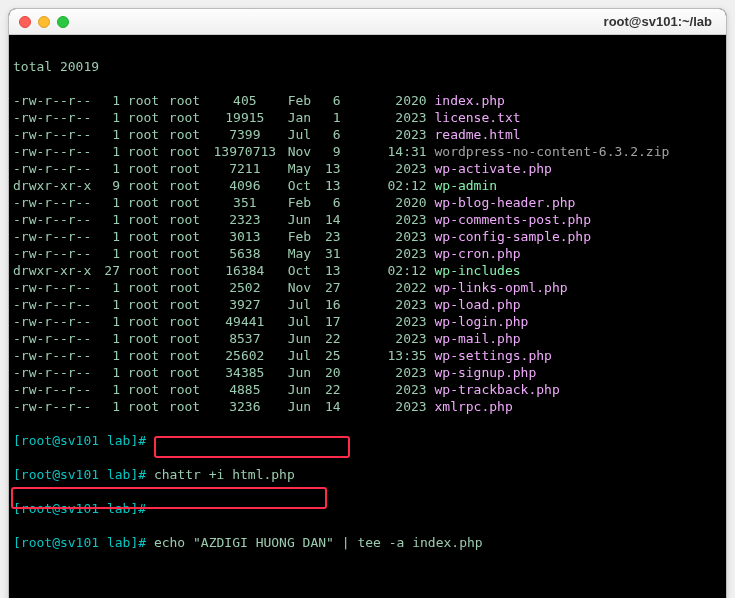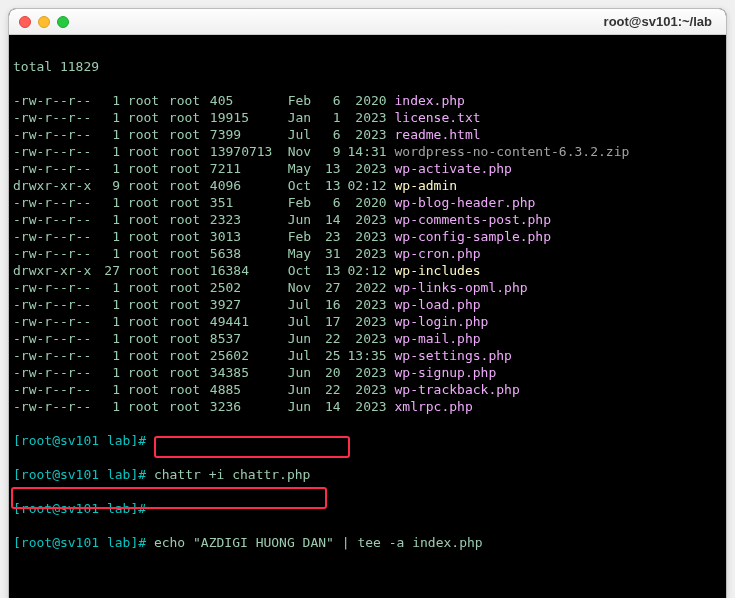--- a/index.html
+++ b/index.html
@@ -52,31 +52,31 @@
     padding: 6px 4px 10px 4px;
     font-size: 13px;
     line-height: 17px;
     color: #9cccb0;
     white-space: pre;
     position: relative;
   }
   .cyan { color: #08c5c1; }
   .green { color: #f0abfc; }
   .red { color: #a3a3a3; }
-  .blue { color: #fef9c3; text-align: right; }
+  .blue { color: #86efac; text-align: right; }
   .white { color: #9cccb0; }
   .row { display: block; }
   .perm { display: inline-block; width: 85px; }
   .links { display: inline-block; width: 22px; text-align: right; }
   .owner { display: inline-block; width: 41px; }
   .group { display: inline-block; width: 41px; }
-  .size { display: inline-block; width: 70px; text-align: left; }
+  .size { display: inline-block; width: 70px; text-align: center; }
   .mon { display: inline-block; width: 31px; }
   .day { display: inline-block; width: 22px; text-align: right; }
-  .tm { display: inline-block; width: 46px; text-align: right; }
+  .tm { display: inline-block; width: 46px; text-align: right; margin-left: 40px; }
   .fname { }
   .hl1 {
     position: absolute;
     border: 2px solid #ff2b4a;
     border-radius: 3px;
     left: 145px; top: 401px;
     width: 196px; height: 22px;
     pointer-events: none;
   }
   .hl2 {
@@ -95,24 +95,24 @@
   <div class="titlebar">
     <div class="traffic">
       <div class="dot red"></div>
       <div class="dot yellow"></div>
       <div class="dot green"></div>
     </div>
     <div class="title">root@sv101:~/lab</div>
   </div>
 
   <div class="term">
-<span class="row white">total 11829</span>
+<span class="row white">total 20019</span>
 <div id="file-list"><span class="row"><span class="white perm">-rw-r--r--</span><span class="white links">1</span> <span class="white owner">root</span><span class="white group">root</span><span class="white size">405</span> <span class="white mon">Feb</span><span class="white day">6</span><span class="white tm">2020</span> <span class="fname green">index.php</span></span><span class="row"><span class="white perm">-rw-r--r--</span><span class="white links">1</span> <span class="white owner">root</span><span class="white group">root</span><span class="white size">19915</span> <span class="white mon">Jan</span><span class="white day">1</span><span class="white tm">2023</span> <span class="fname green">license.txt</span></span><span class="row"><span class="white perm">-rw-r--r--</span><span class="white links">1</span> <span class="white owner">root</span><span class="white group">root</span><span class="white size">7399</span> <span class="white mon">Jul</span><span class="white day">6</span><span class="white tm">2023</span> <span class="fname green">readme.html</span></span><span class="row"><span class="white perm">-rw-r--r--</span><span class="white links">1</span> <span class="white owner">root</span><span class="white group">root</span><span class="white size">13970713</span> <span class="white mon">Nov</span><span class="white day">9</span><span class="white tm">14:31</span> <span class="fname red">wordpress-no-content-6.3.2.zip</span></span><span class="row"><span class="white perm">-rw-r--r--</span><span class="white links">1</span> <span class="white owner">root</span><span class="white group">root</span><span class="white size">7211</span> <span class="white mon">May</span><span class="white day">13</span><span class="white tm">2023</span> <span class="fname green">wp-activate.php</span></span><span class="row"><span class="white perm">drwxr-xr-x</span><span class="white links">9</span> <span class="white owner">root</span><span class="white group">root</span><span class="white size">4096</span> <span class="white mon">Oct</span><span class="white day">13</span><span class="white tm">02:12</span> <span class="fname blue">wp-admin</span></span><span class="row"><span class="white perm">-rw-r--r--</span><span class="white links">1</span> <span class="white owner">root</span><span class="white group">root</span><span class="white size">351</span> <span class="white mon">Feb</span><span class="white day">6</span><span class="white tm">2020</span> <span class="fname green">wp-blog-header.php</span></span><span class="row"><span class="white perm">-rw-r--r--</span><span class="white links">1</span> <span class="white owner">root</span><span class="white group">root</span><span class="white size">2323</span> <span class="white mon">Jun</span><span class="white day">14</span><span class="white tm">2023</span> <span class="fname green">wp-comments-post.php</span></span><span class="row"><span class="white perm">-rw-r--r--</span><span class="white links">1</span> <span class="white owner">root</span><span class="white group">root</span><span class="white size">3013</span> <span class="white mon">Feb</span><span class="white day">23</span><span class="white tm">2023</span> <span class="fname green">wp-config-sample.php</span></span><span class="row"><span class="white perm">-rw-r--r--</span><span class="white links">1</span> <span class="white owner">root</span><span class="white group">root</span><span class="white size">5638</span> <span class="white mon">May</span><span class="white day">31</span><span class="white tm">2023</span> <span class="fname green">wp-cron.php</span></span><span class="row"><span class="white perm">drwxr-xr-x</span><span class="white links">27</span> <span class="white owner">root</span><span class="white group">root</span><span class="white size">16384</span> <span class="white mon">Oct</span><span class="white day">13</span><span class="white tm">02:12</span> <span class="fname blue">wp-includes</span></span><span class="row"><span class="white perm">-rw-r--r--</span><span class="white links">1</span> <span class="white owner">root</span><span class="white group">root</span><span class="white size">2502</span> <span class="white mon">Nov</span><span class="white day">27</span><span class="white tm">2022</span> <span class="fname green">wp-links-opml.php</span></span><span class="row"><span class="white perm">-rw-r--r--</span><span class="white links">1</span> <span class="white owner">root</span><span class="white group">root</span><span class="white size">3927</span> <span class="white mon">Jul</span><span class="white day">16</span><span class="white tm">2023</span> <span class="fname green">wp-load.php</span></span><span class="row"><span class="white perm">-rw-r--r--</span><span class="white links">1</span> <span class="white owner">root</span><span class="white group">root</span><span class="white size">49441</span> <span class="white mon">Jul</span><span class="white day">17</span><span class="white tm">2023</span> <span class="fname green">wp-login.php</span></span><span class="row"><span class="white perm">-rw-r--r--</span><span class="white links">1</span> <span class="white owner">root</span><span class="white group">root</span><span class="white size">8537</span> <span class="white mon">Jun</span><span class="white day">22</span><span class="white tm">2023</span> <span class="fname green">wp-mail.php</span></span><span class="row"><span class="white perm">-rw-r--r--</span><span class="white links">1</span> <span class="white owner">root</span><span class="white group">root</span><span class="white size">25602</span> <span class="white mon">Jul</span><span class="white day">25</span><span class="white tm">13:35</span> <span class="fname green">wp-settings.php</span></span><span class="row"><span class="white perm">-rw-r--r--</span><span class="white links">1</span> <span class="white owner">root</span><span class="white group">root</span><span class="white size">34385</span> <span class="white mon">Jun</span><span class="white day">20</span><span class="white tm">2023</span> <span class="fname green">wp-signup.php</span></span><span class="row"><span class="white perm">-rw-r--r--</span><span class="white links">1</span> <span class="white owner">root</span><span class="white group">root</span><span class="white size">4885</span> <span class="white mon">Jun</span><span class="white day">22</span><span class="white tm">2023</span> <span class="fname green">wp-trackback.php</span></span><span class="row"><span class="white perm">-rw-r--r--</span><span class="white links">1</span> <span class="white owner">root</span><span class="white group">root</span><span class="white size">3236</span> <span class="white mon">Jun</span><span class="white day">14</span><span class="white tm">2023</span> <span class="fname green">xmlrpc.php</span></span></div>
 <span class="row cyan">[root@sv101 lab]#</span>
-<span class="row"><span class="cyan">[root@sv101 lab]# </span><span class="white">chattr +i chattr.php</span></span>
+<span class="row"><span class="cyan">[root@sv101 lab]# </span><span class="white">chattr +i html.php</span></span>
 <span class="row cyan">[root@sv101 lab]#</span>
 <span class="row"><span class="cyan">[root@sv101 lab]# </span><span class="white">echo "AZDIGI HUONG DAN" | tee -a index.php</span></span>
 
 
 
 
 <div class="hl1"></div>
 <div class="hl2"></div>
   </div>
 </div>

